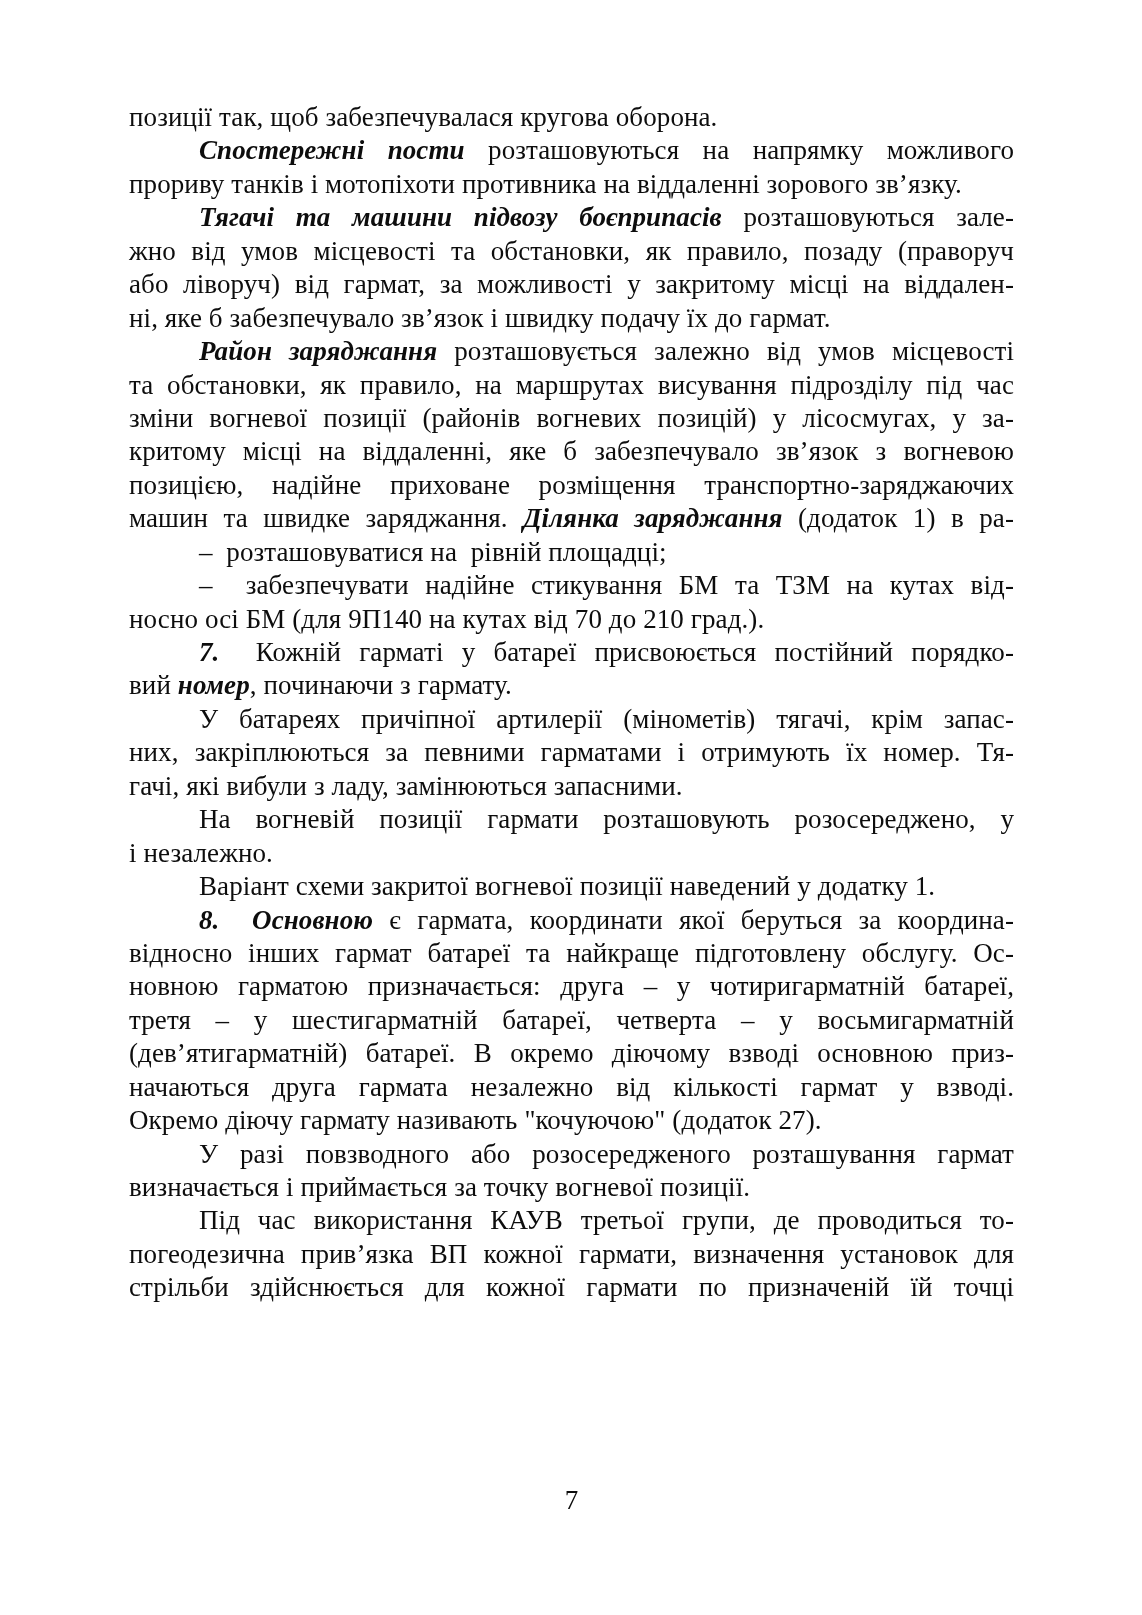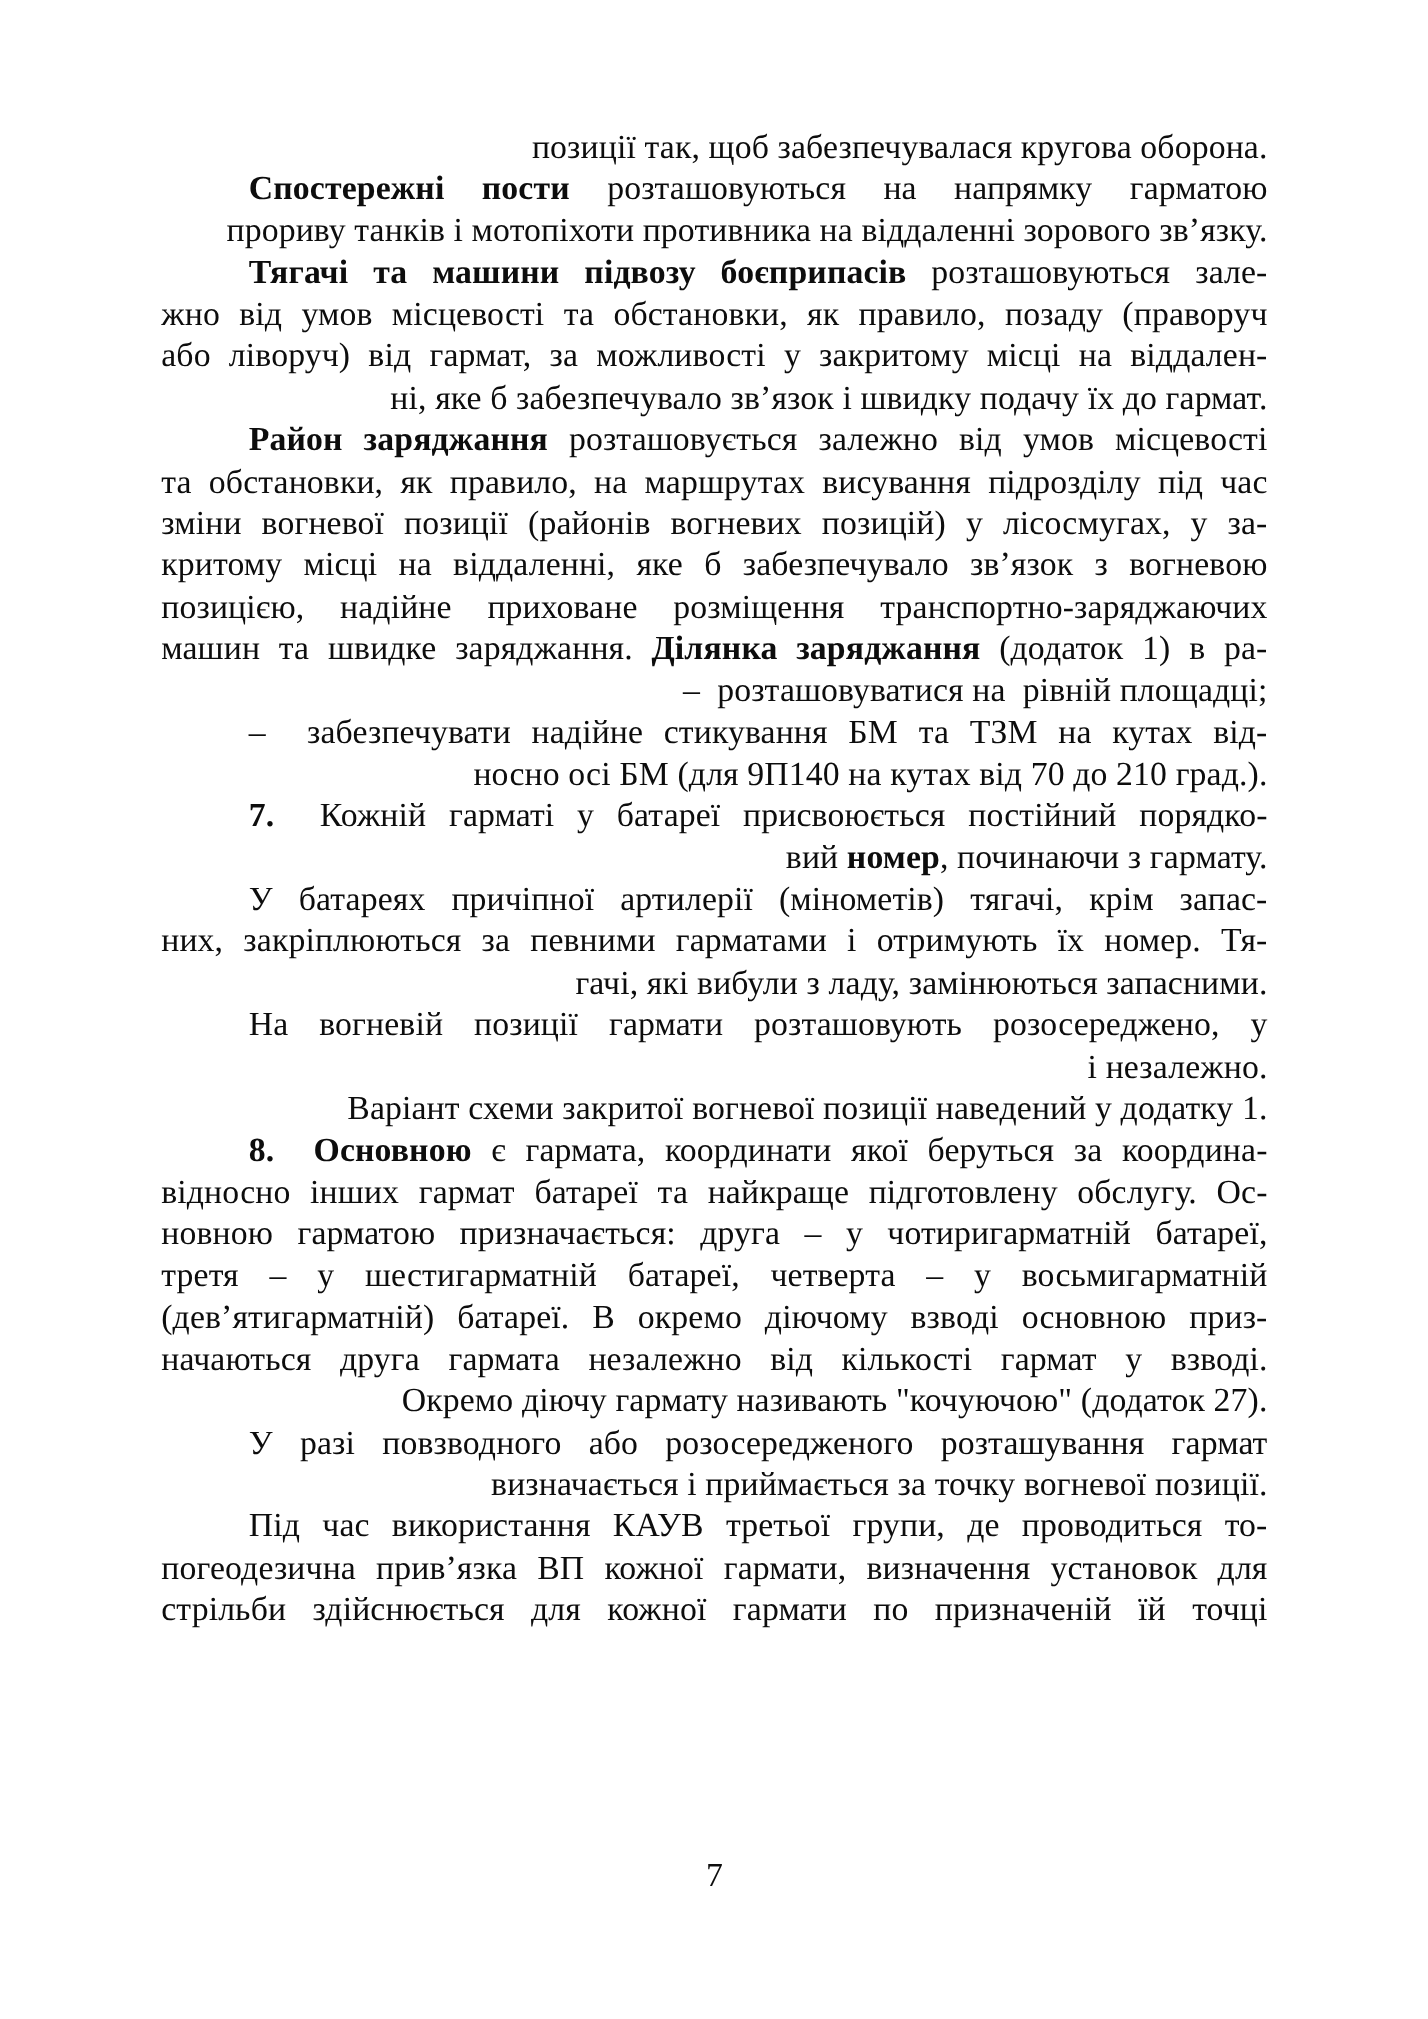--- a/index.html
+++ b/index.html
@@ -20,52 +20,53 @@
     position: absolute;
     left: 129px;
     top: 101px;
     width: 885px;
   }
   .line {
     display: block;
     font-size: 27px;
     line-height: 33.45px;
     height: 33.45px;
-    text-align: right;
+    text-align: left;
     white-space: normal;
     letter-spacing: 0.1px;
   }
   .line.just {
     text-align: justify;
     text-align-last: justify;
     text-justify: inter-word;
   }
   .line.ind {
     text-indent: 70px;
   }
   .line .b {
     font-weight: bold;
+    font-style: italic;
   }
   .page-number {
     position: absolute;
     left: 129px;
     top: 1484px;
     width: 885px;
     text-align: center;
     font-size: 27px;
     line-height: 33px;
   }
 </style>
 </head>
 <body>
 
 <div class="page">
   <div class="text-block">
       <div class="line"><span>позиції так, щоб забезпечувалася кругова оборона.</span></div>
-      <div class="line just ind"><span class="b">Спостережні пости</span><span> розташовуються на напрямку гарматою</span></div>
+      <div class="line just ind"><span class="b">Спостережні пости</span><span> розташовуються на напрямку можливого</span></div>
       <div class="line"><span>прориву танків і мотопіхоти противника на віддаленні зорового зв’язку.</span></div>
       <div class="line just ind"><span class="b">Тягачі та машини підвозу боєприпасів</span><span> розташовуються зале-</span></div>
       <div class="line just"><span>жно від умов місцевості та обстановки, як правило, позаду (праворуч</span></div>
       <div class="line just"><span>або ліворуч) від гармат, за можливості у закритому місці на віддален-</span></div>
       <div class="line"><span>ні, яке б забезпечувало зв’язок і швидку подачу їх до гармат.</span></div>
       <div class="line just ind"><span class="b">Район заряджання</span><span> розташовується залежно від умов місцевості</span></div>
       <div class="line just"><span>та обстановки, як правило, на маршрутах висування підрозділу під час</span></div>
       <div class="line just"><span>зміни вогневої позиції (районів вогневих позицій) у лісосмугах, у за-</span></div>
       <div class="line just"><span>критому місці на віддаленні, яке б забезпечувало зв’язок з вогневою</span></div>
       <div class="line just"><span>позицією, надійне приховане розміщення транспортно-заряджаючих</span></div>

